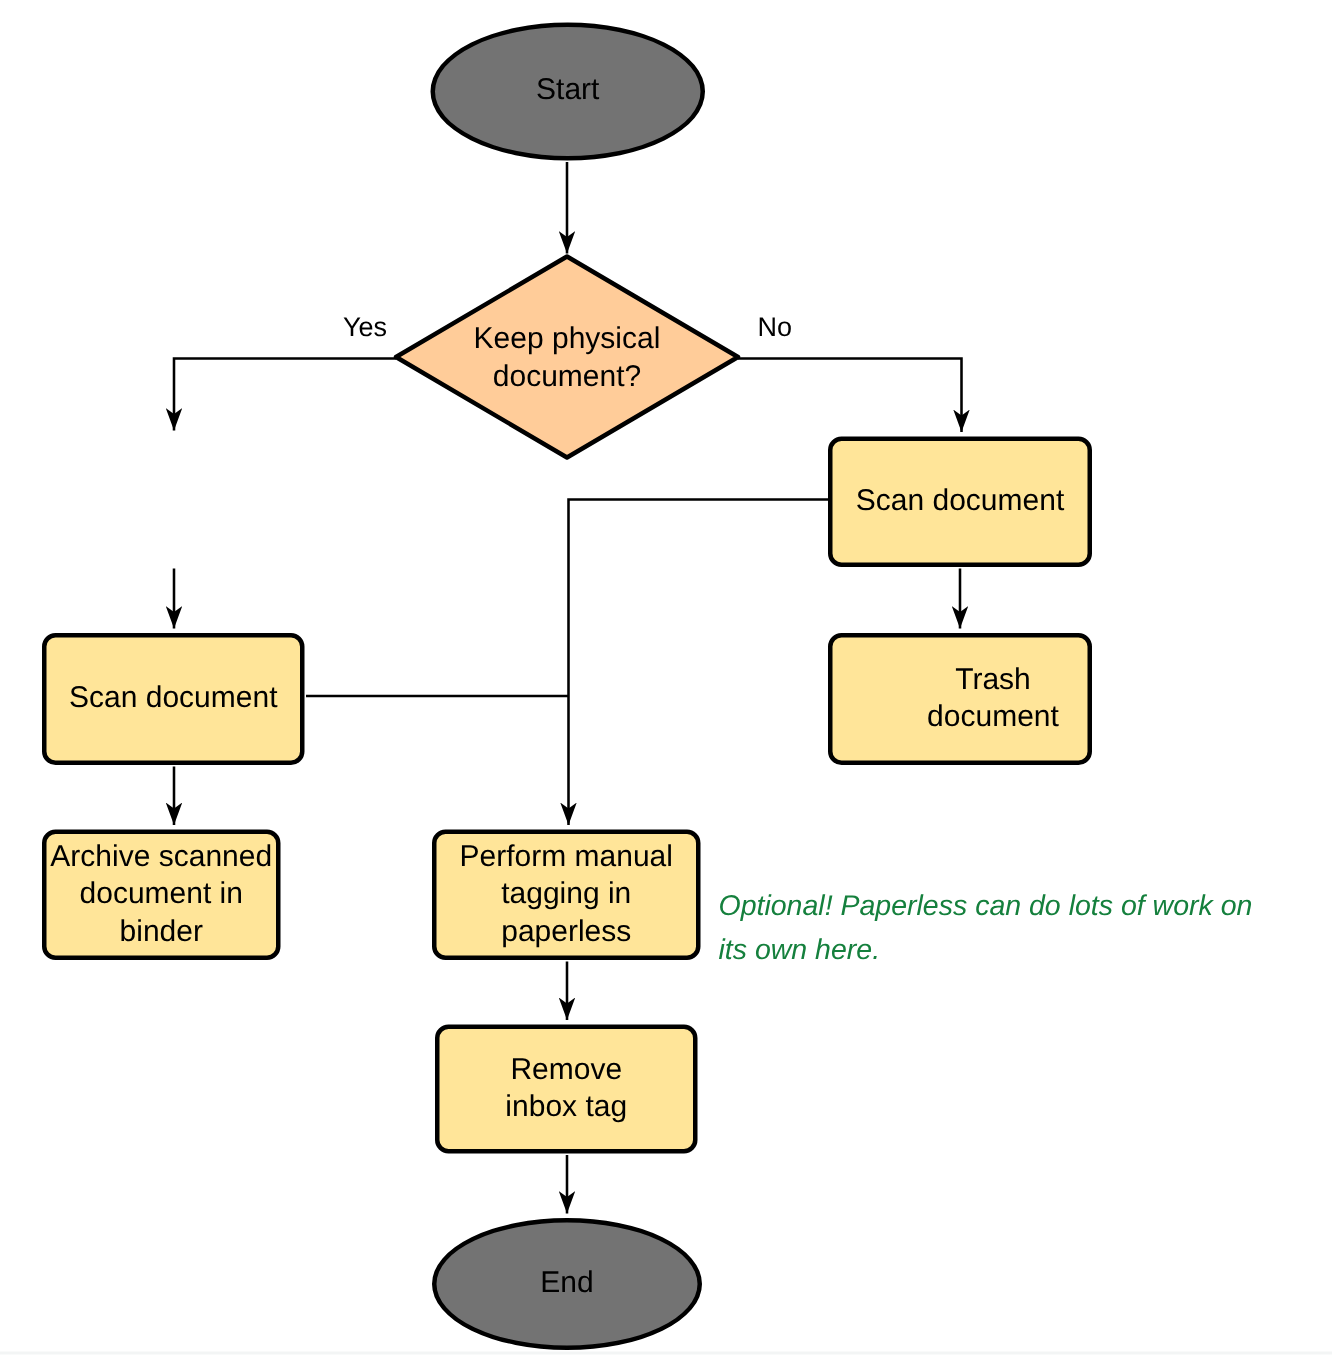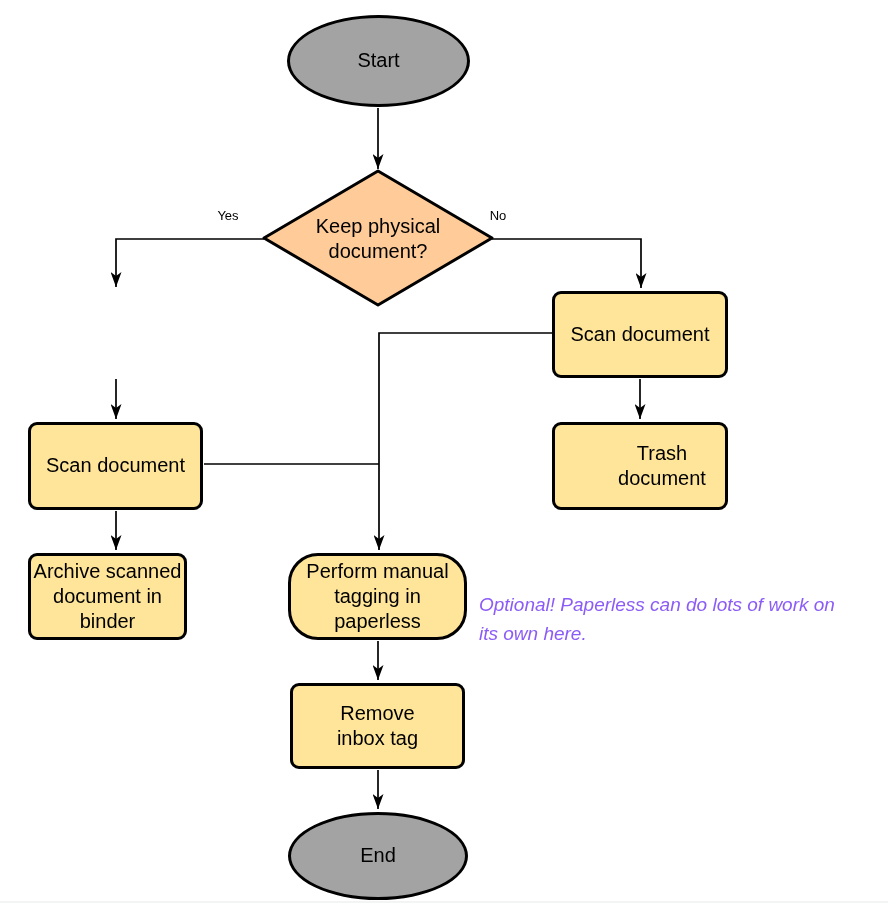--- a/index.html
+++ b/index.html
@@ -31,64 +31,64 @@
     font-size: 20px;
     line-height: 1.26;
     color: #000000;
   }
   .process {
     background: #ffe599;
     border: 3px solid #000000;
     border-radius: 9px;
   }
   .terminal {
-    background: #a3a3a3;
+    background: #737373;
     border: 3px solid #000000;
     border-radius: 50%;
   }
   .decision-label {
     background: transparent;
     border: none;
   }
   .edge-label {
     position: absolute;
-    font-size: 13px;
+    font-size: 18px;
     color: #000000;
-    text-align: center;
+    text-align: right;
     width: 60px;
   }
   .note {
     position: absolute;
     left: 479px;
     top: 591px;
     width: 410px;
     font-size: 19px;
     font-style: italic;
     line-height: 1.5;
-    color: #8b5cf6;
+    color: #15803d;
     white-space: pre-line;
     text-align: left;
   }
   .page-edge {
     position: absolute;
     left: 0;
     top: 901px;
     width: 888px;
     height: 2px;
     background: #f3f5f5;
   }
   
   #n-start        { left: 287px; top: 15px;  width: 183px; height: 92px; }
   #n-decision-lbl { left: 278px; top: 211px; width: 200px; height: 56px; }
   #n-write-asn    { left: 28px;  top: 290px; width: 175px; height: 88px; }
   #n-scan-left    { left: 28px;  top: 422px; width: 175px; height: 88px; }
   #n-archive      { left: 28px;  top: 553px; width: 159px; height: 87px; }
   #n-scan-right   { left: 552px; top: 291px; width: 176px; height: 87px; }
   #n-trash        { left: 552px; top: 422px; width: 176px; height: 88px; padding-left: 44px; }
-  #n-tagging      { left: 288px; top: 553px; width: 179px; height: 87px; border-radius: 30px; }
+  #n-tagging      { left: 288px; top: 553px; width: 179px; height: 87px; }
   #n-remove       { left: 290px; top: 683px; width: 175px; height: 86px; }
   #n-end          { left: 288px; top: 812px; width: 180px; height: 88px; }
   #lbl-yes        { left: 198px; top: 208px; }
   #lbl-no         { left: 468px; top: 208px; }
 </style>
 </head>
 <body>
 
 <div class="canvas">
 

